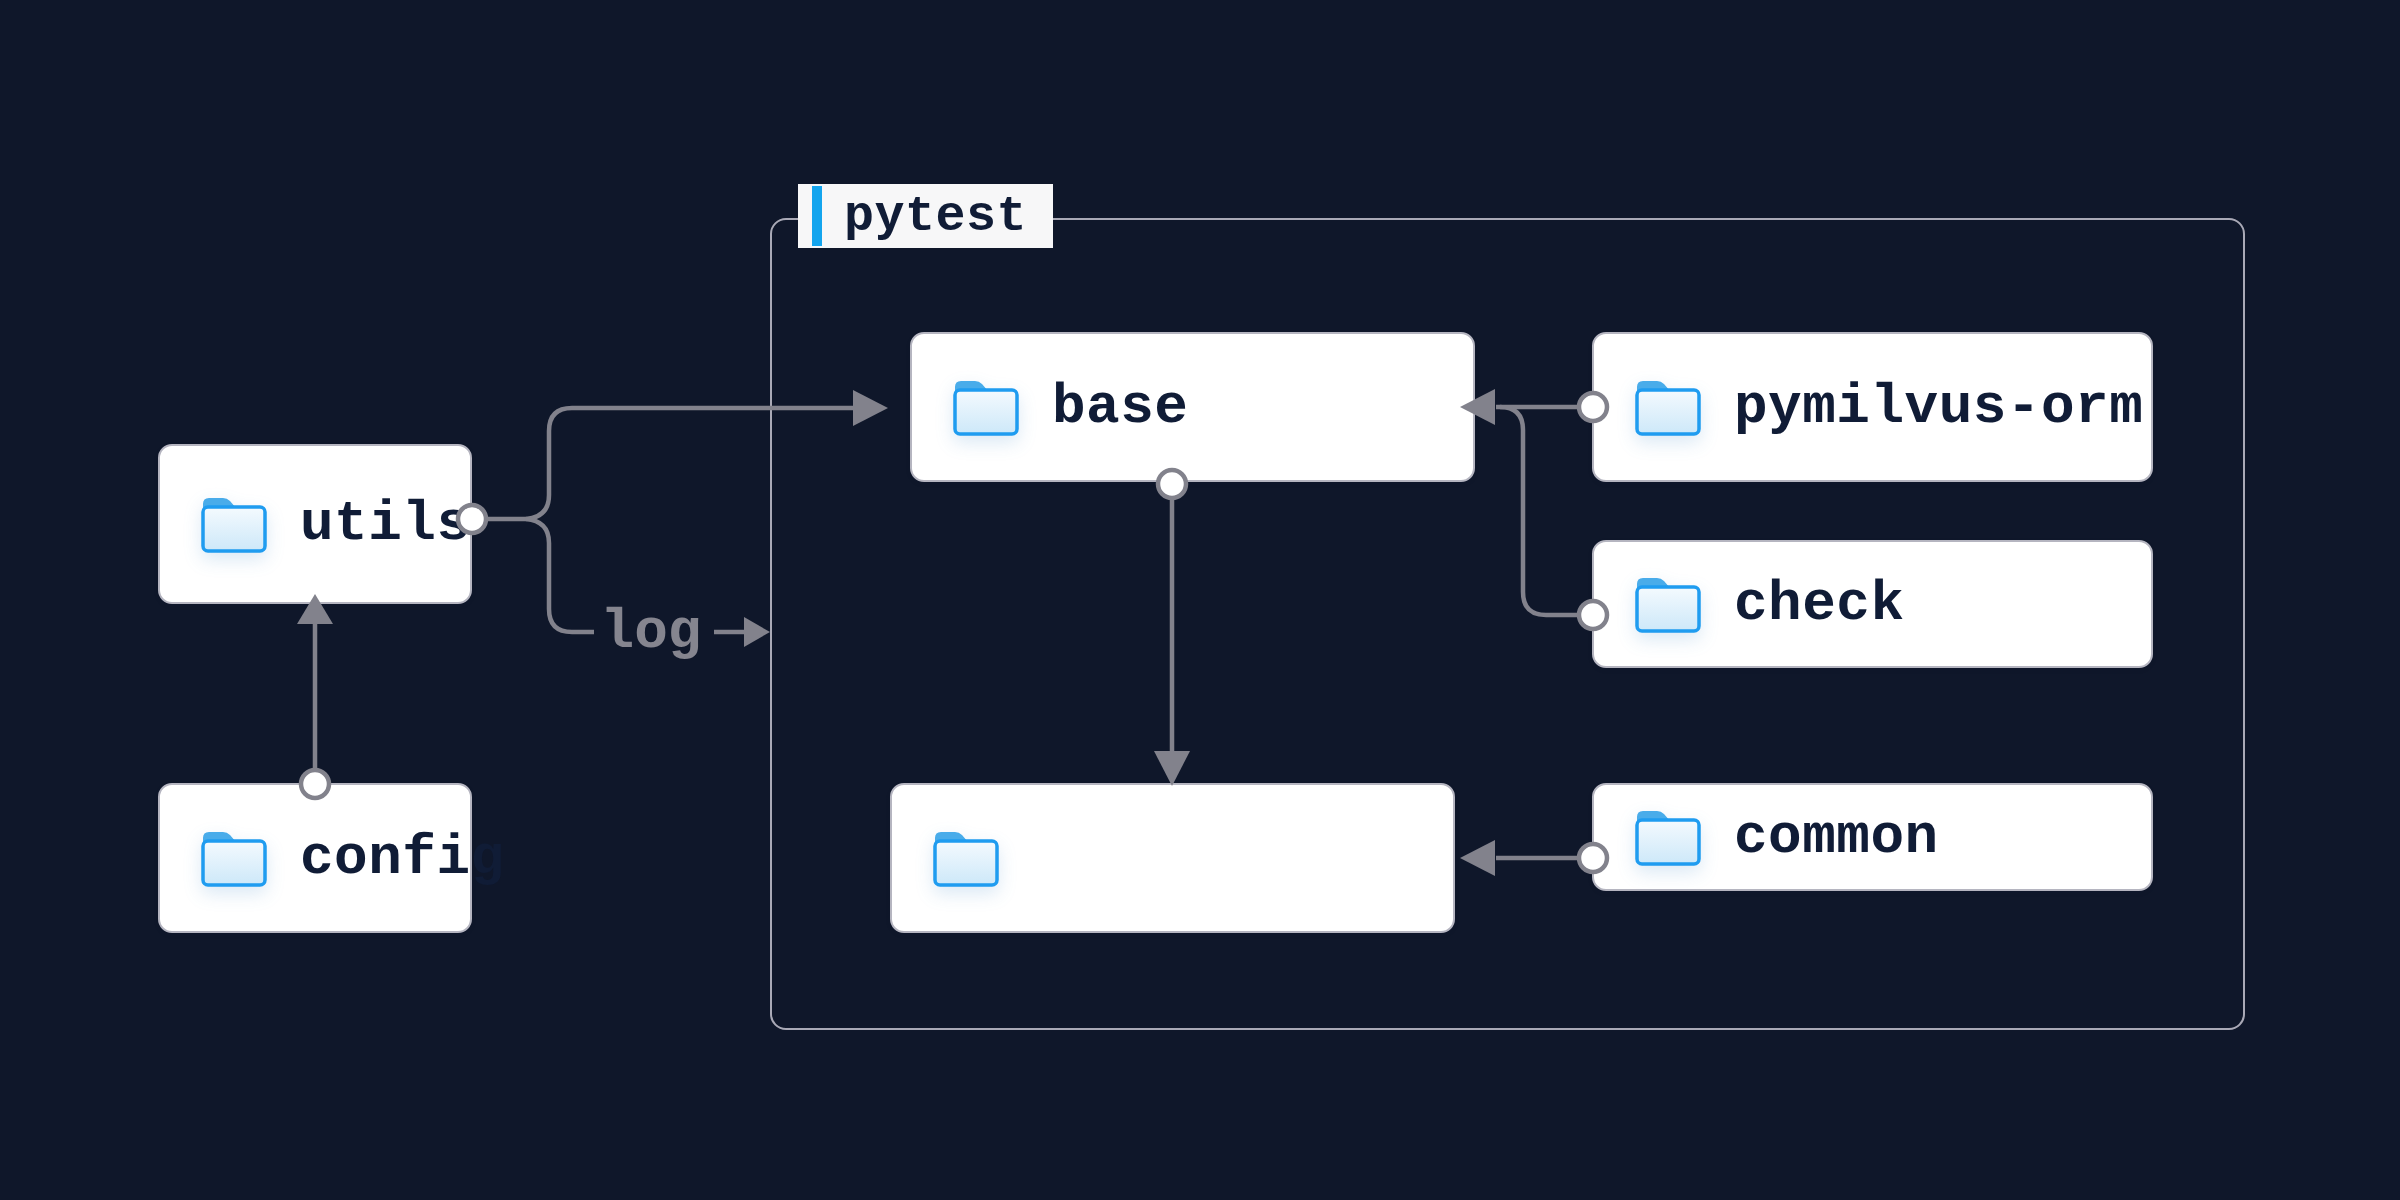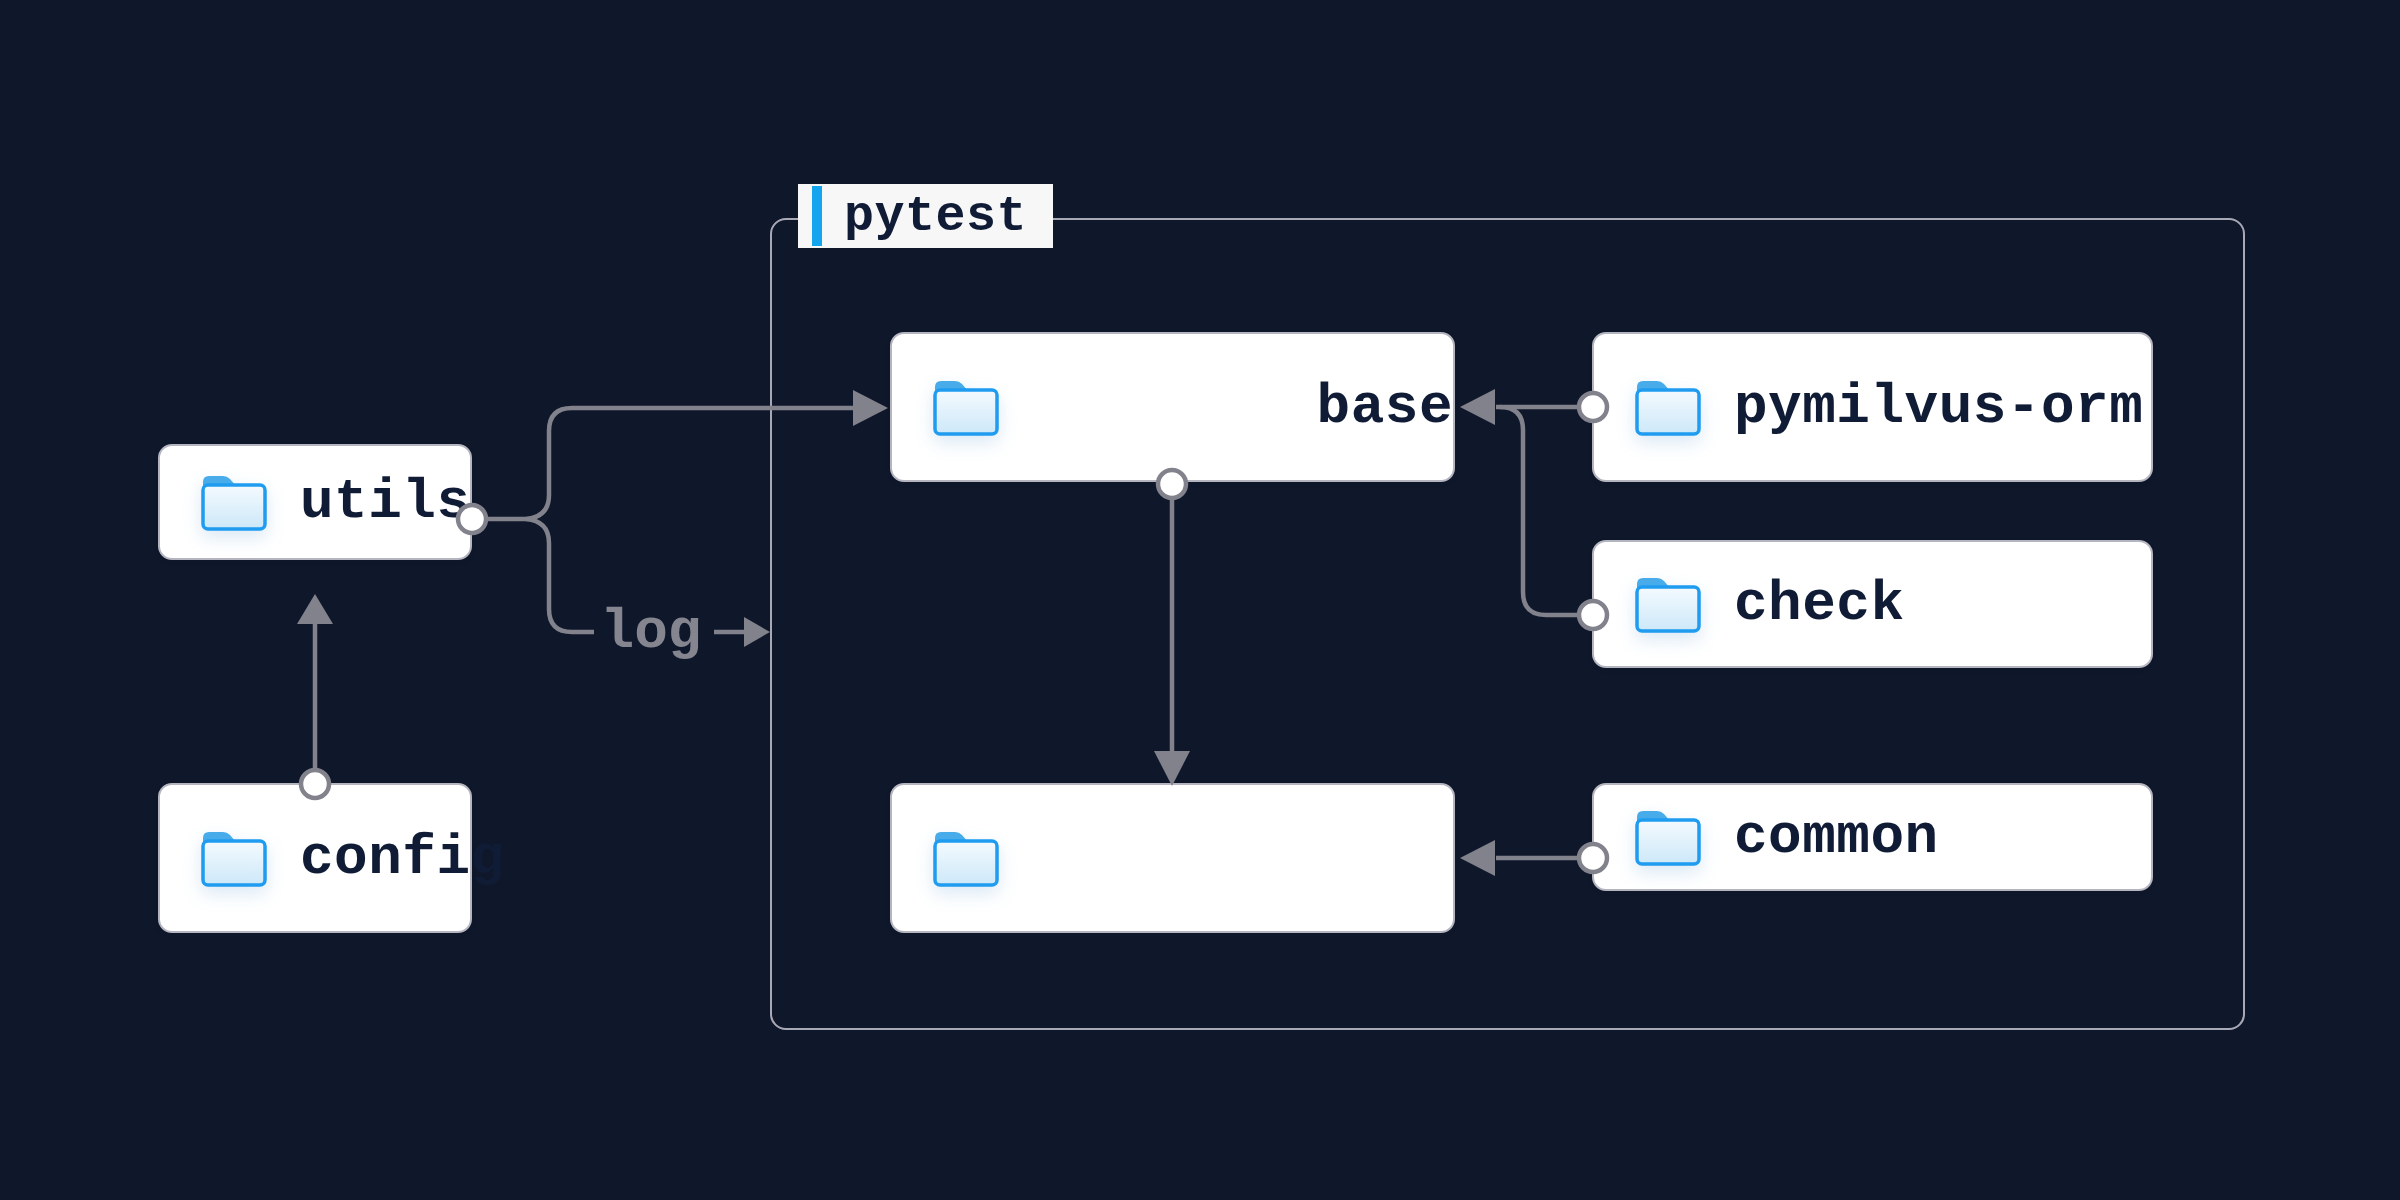--- a/index.html
+++ b/index.html
@@ -117,35 +117,35 @@
       </g>
     </defs>
   </svg>
 
   <div class="group"></div>
   <div class="group-label">
     <div class="bar"></div>
     <div class="txt">pytest</div>
   </div>
 
-  <div class="node" style="left:158px; top:444px; width:314px; height:116px;">
+  <div class="node" style="left:158px; top:444px; width:314px; height:160px;">
     <svg class="folder" width="72" height="62" viewBox="0 0 72 62">
         <use href="#folderIcon"></use>
       </svg>
     <span class="label">utils</span>
   </div>
 
   <div class="node" style="left:158px; top:783px; width:314px; height:150px;">
     <svg class="folder" width="72" height="62" viewBox="0 0 72 62">
         <use href="#folderIcon"></use>
       </svg>
     <span class="label">config</span>
   </div>
 
-  <div class="node" style="left:890px; top:332px; width:565px; height:150px;justify-content:space-between;">
+  <div class="node" style="left:910px; top:332px; width:565px; height:150px;">
     <svg class="folder" width="72" height="62" viewBox="0 0 72 62">
         <use href="#folderIcon"></use>
       </svg>
     <span class="label">base</span>
   </div>
 
   <div class="node" style="left:890px; top:783px; width:565px; height:150px;">
     <svg class="folder" width="72" height="62" viewBox="0 0 72 62">
         <use href="#folderIcon"></use>
       </svg>

